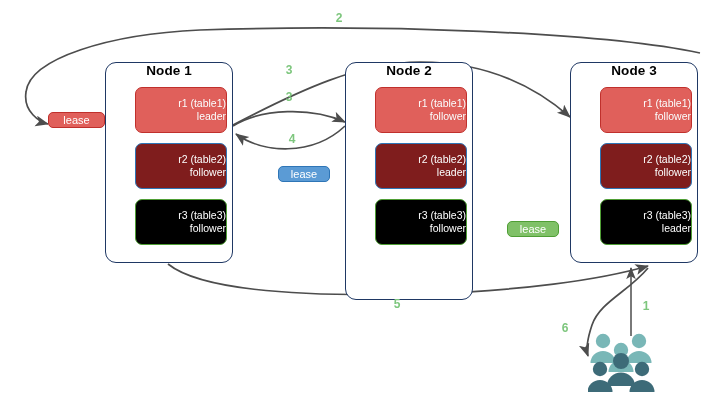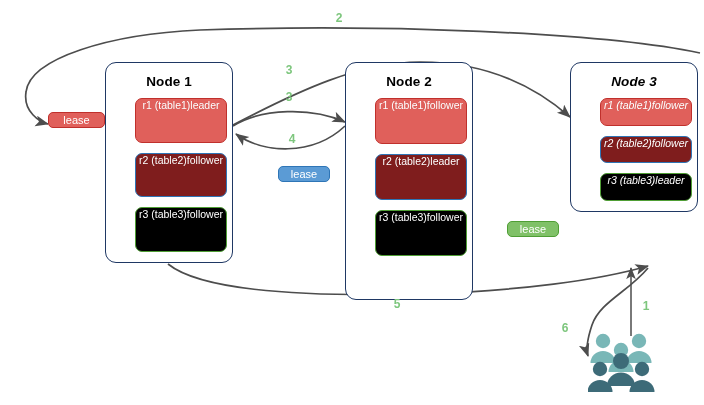--- a/index.html
+++ b/index.html
@@ -30,32 +30,31 @@
     background: #ffffff;
     box-sizing: border-box;
     display: flex;
     flex-direction: column;
     align-items: center;
   }
   .node-title {
     font-size: 13.5px;
     font-weight: bold;
     color: #000000;
-    margin-top: 11px;
     margin-bottom: 9px;
     letter-spacing: .1px;
   }
   .replica {
     width: 92px;
     height: 46px;
     border-radius: 7px;
     box-sizing: border-box;
     display: flex;
-    flex-direction: row;
-    align-items: flex-start;
+    flex-direction: column;
+    align-items: flex-end;
     justify-content: center;
     color: #ffffff;
     font-size: 10.5px;
     line-height: 13px;
     margin-bottom: 10px;
     text-shadow: 0 0 1px rgba(0,0,0,.10);
     margin-left: 24px;
   }
   .replica-red   { background: #e0605b; border: 1.3px solid #c0302c; }
   .replica-blue  { background: #7f1d1d; border: 1.3px solid #2e75b6; }
@@ -143,21 +142,21 @@
     <div class="replica replica-blue">
       <span>r2 (table2)</span>
       <span>leader</span>
     </div>
     <div class="replica replica-green">
       <span>r3 (table3)</span>
       <span>follower</span>
     </div>
   </div>
 
-  <div class="node-box" style="left:570px; top:62px; width:128px; height:150px;font-style:italic;">
+  <div class="node-box" style="left:570px; top:62px; width:128px; height:201px;">
     <div class="node-title">Node 3</div>
     <div class="replica replica-red">
       <span>r1 (table1)</span>
       <span>follower</span>
     </div>
     <div class="replica replica-blue">
       <span>r2 (table2)</span>
       <span>follower</span>
     </div>
     <div class="replica replica-green">

